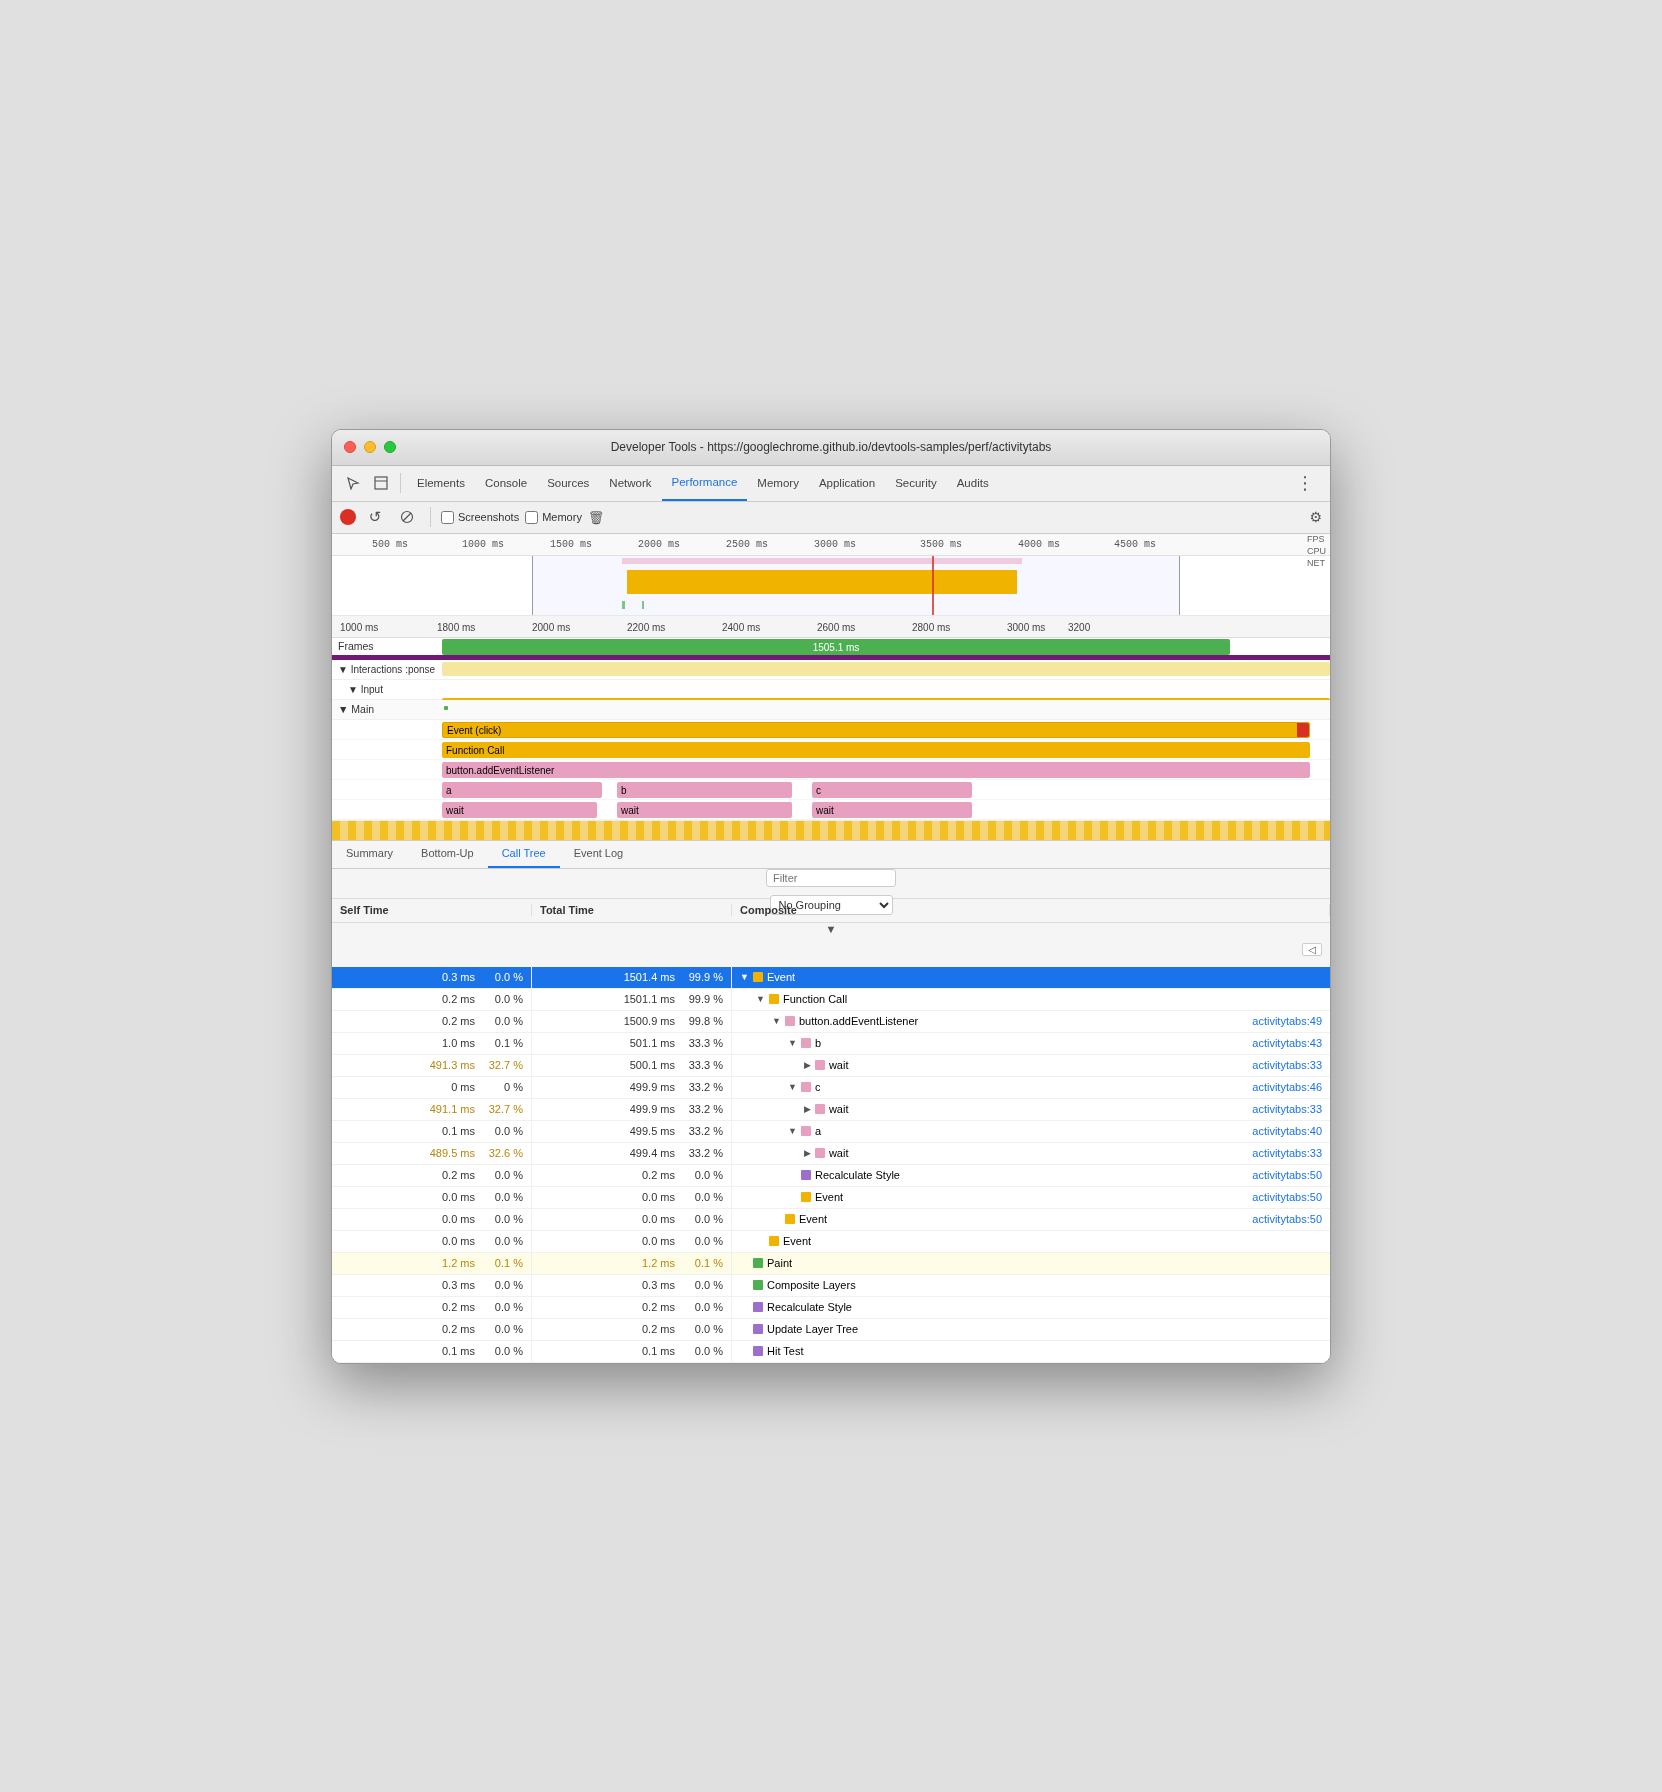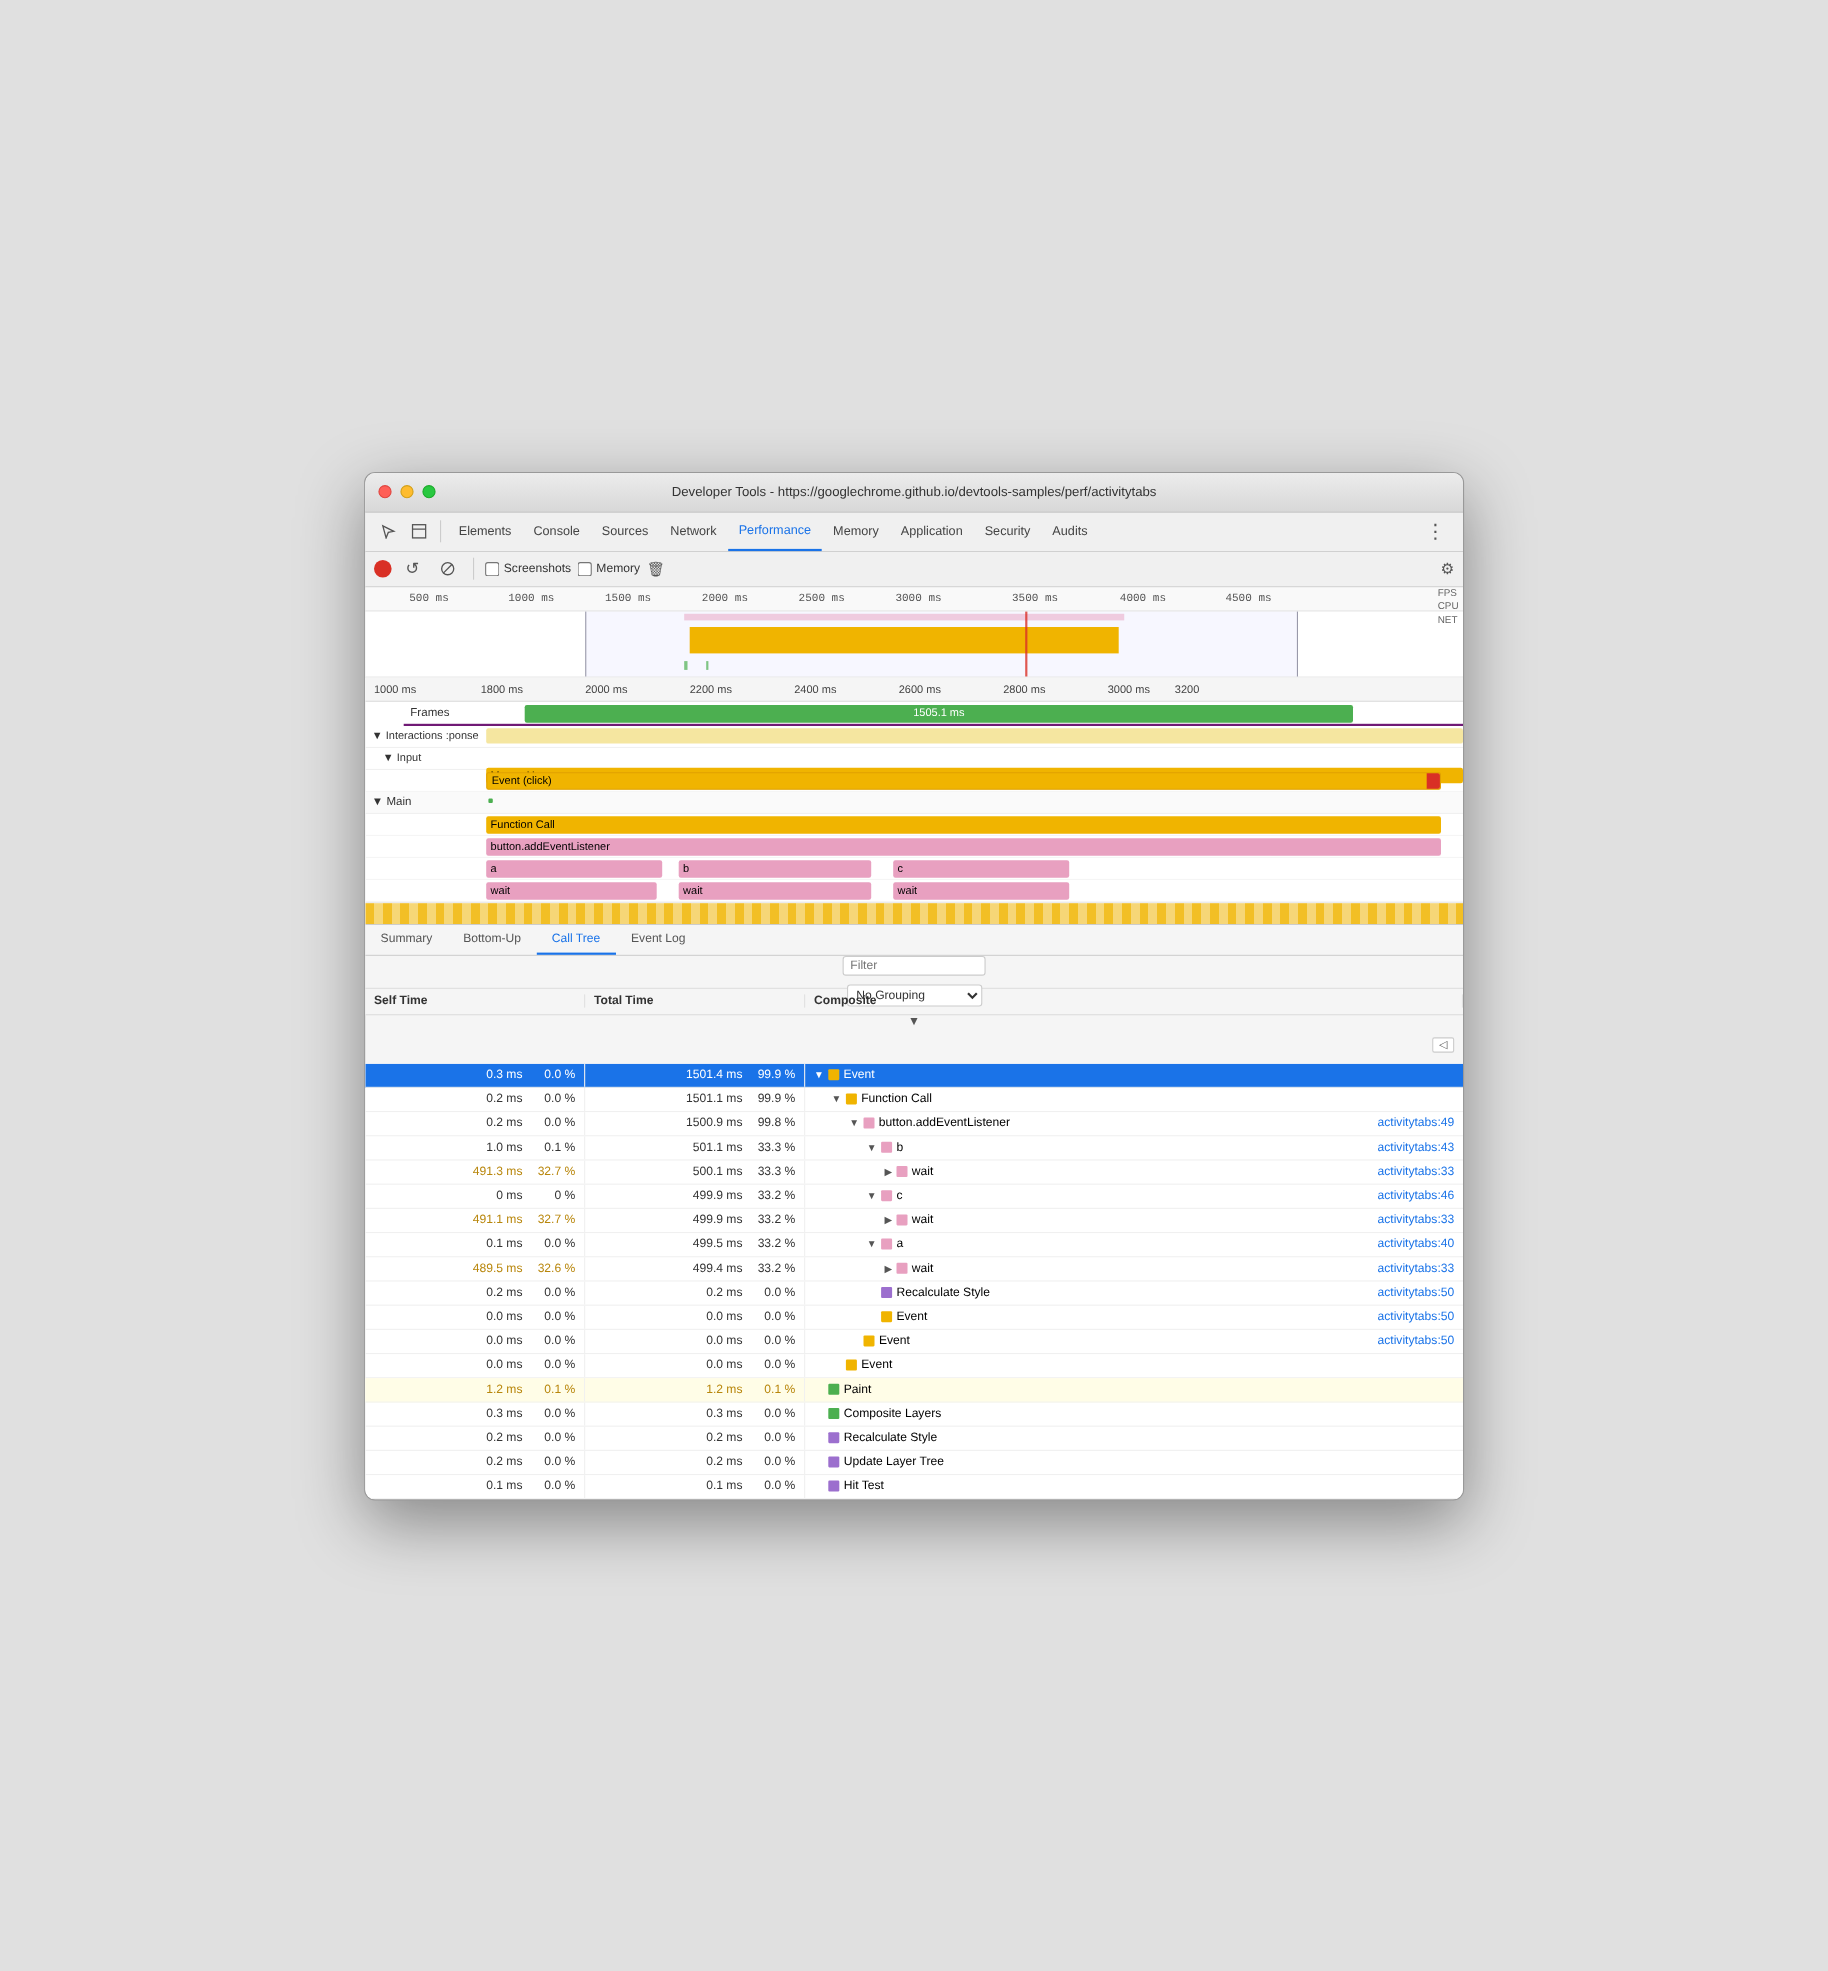--- a/index.html
+++ b/index.html
@@ -484,21 +484,21 @@
       <span class="ruler2-label" style="left:105px;">1800 ms</span>
       <span class="ruler2-label" style="left:200px;">2000 ms</span>
       <span class="ruler2-label" style="left:295px;">2200 ms</span>
       <span class="ruler2-label" style="left:390px;">2400 ms</span>
       <span class="ruler2-label" style="left:485px;">2600 ms</span>
       <span class="ruler2-label" style="left:580px;">2800 ms</span>
       <span class="ruler2-label" style="left:675px;">3000 ms</span>
       <span class="ruler2-label" style="left:736px;margin-top:16px;">3200</span>
     </div>
 
-    <div class="flame-row" style="height:22px;border-bottom:2px solid #701a75;margin-left:35px;">
+    <div class="flame-row" style="height:22px;border-bottom:5px solid #701a75;">
       <div class="flame-row-label">
         <span>Frames</span>
       </div>
       <div class="flame-bar-area" style="position:relative;">
         <div style="position:absolute;left:0;top:2px;right:100px;height:16px;background:#4caf50;border-radius:2px;display:flex;align-items:center;justify-content:center;font-size:10px;color:#fff;">
           <span>1505.1 ms</span>
         </div>
       </div>
     </div>
 
@@ -512,38 +512,38 @@
     </div>
 
     <div class="flame-row" style="height:20px;border-bottom:1px solid #f0f0f0;">
       <div class="flame-row-label" style="font-size:10px;padding-left:16px;">
         <span>▼ Input</span>
       </div>
       <div class="flame-bar-area" style="position:relative;">
         <div style="position:absolute;left:0;top:18px;right:0;height:14px;background:#f0b400;border-radius:2px;display:flex;align-items:center;padding-left:4px;font-size:10px;">
           <span>Mouse Up</span>
         </div>
+      </div>
+    </div>
+
+    <div class="flame-row" style="height:20px;border-bottom:1px solid #f0f0f0;background:#fafafa;">
+      <div class="flame-row-label" style="font-size:10.5px;">
+        <span>▼ Main</span>
+      </div>
+      <div class="flame-bar-area" style="position:relative;">
+        <div style="position:absolute;left:2px;top:6px;width:4px;height:4px;background:#4caf50;border-radius:1px;"></div>
       </div>
     </div>
 
     <div class="flame-row" style="height:20px;border-bottom:1px solid #f5f5f5;">
       <div class="flame-row-label" style="visibility:hidden;">.</div>
       <div class="flame-bar-area" style="position:relative;">
         <div style="position:absolute;left:0;top:2px;right:20px;height:16px;background:#f0b400;border-radius:2px;display:flex;align-items:center;padding-left:4px;font-size:10px;border:1px solid #e0a000;">Event (click)
           <div style="position:absolute;right:0;top:0;bottom:0;width:12px;background:#d93025;border-radius:0 2px 2px 0;"></div>
         </div>
-      </div>
-    </div>
-
-    <div class="flame-row" style="height:20px;border-bottom:1px solid #f0f0f0;background:#fafafa;">
-      <div class="flame-row-label" style="font-size:10.5px;">
-        <span>▼ Main</span>
-      </div>
-      <div class="flame-bar-area" style="position:relative;">
-        <div style="position:absolute;left:2px;top:6px;width:4px;height:4px;background:#4caf50;border-radius:1px;"></div>
       </div>
     </div>
 
     <div class="flame-row" style="height:20px;border-bottom:1px solid #f5f5f5;">
       <div class="flame-row-label" style="visibility:hidden;">.</div>
       <div class="flame-bar-area" style="position:relative;">
         <div style="position:absolute;left:0;top:2px;right:20px;height:16px;background:#f0b400;border-radius:2px;display:flex;align-items:center;padding-left:4px;font-size:10px;">Function Call</div>
       </div>
     </div>
 

